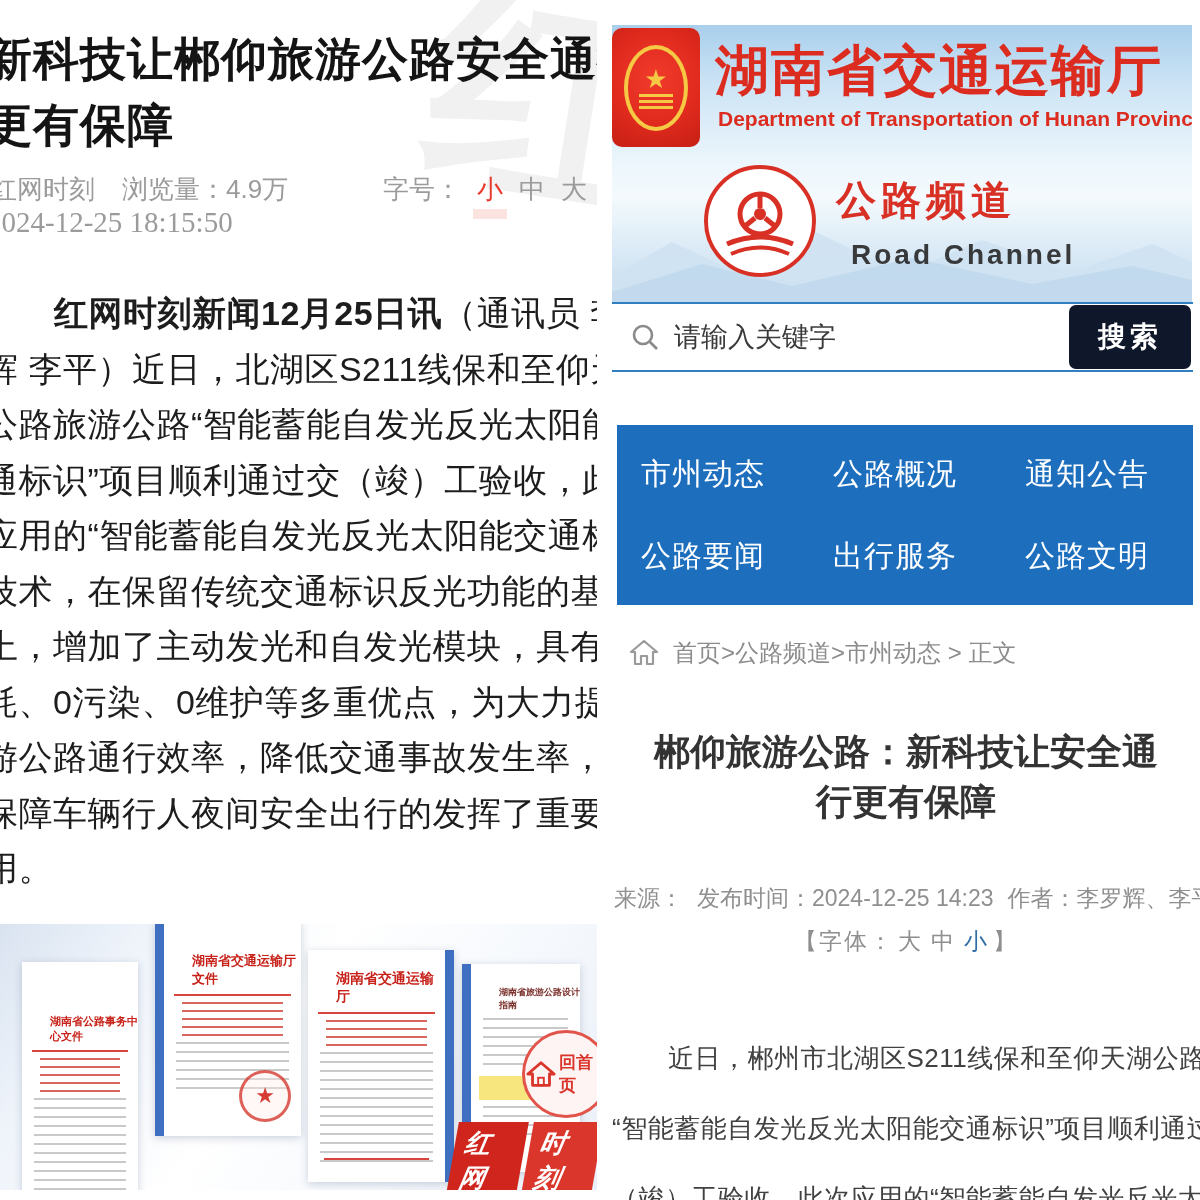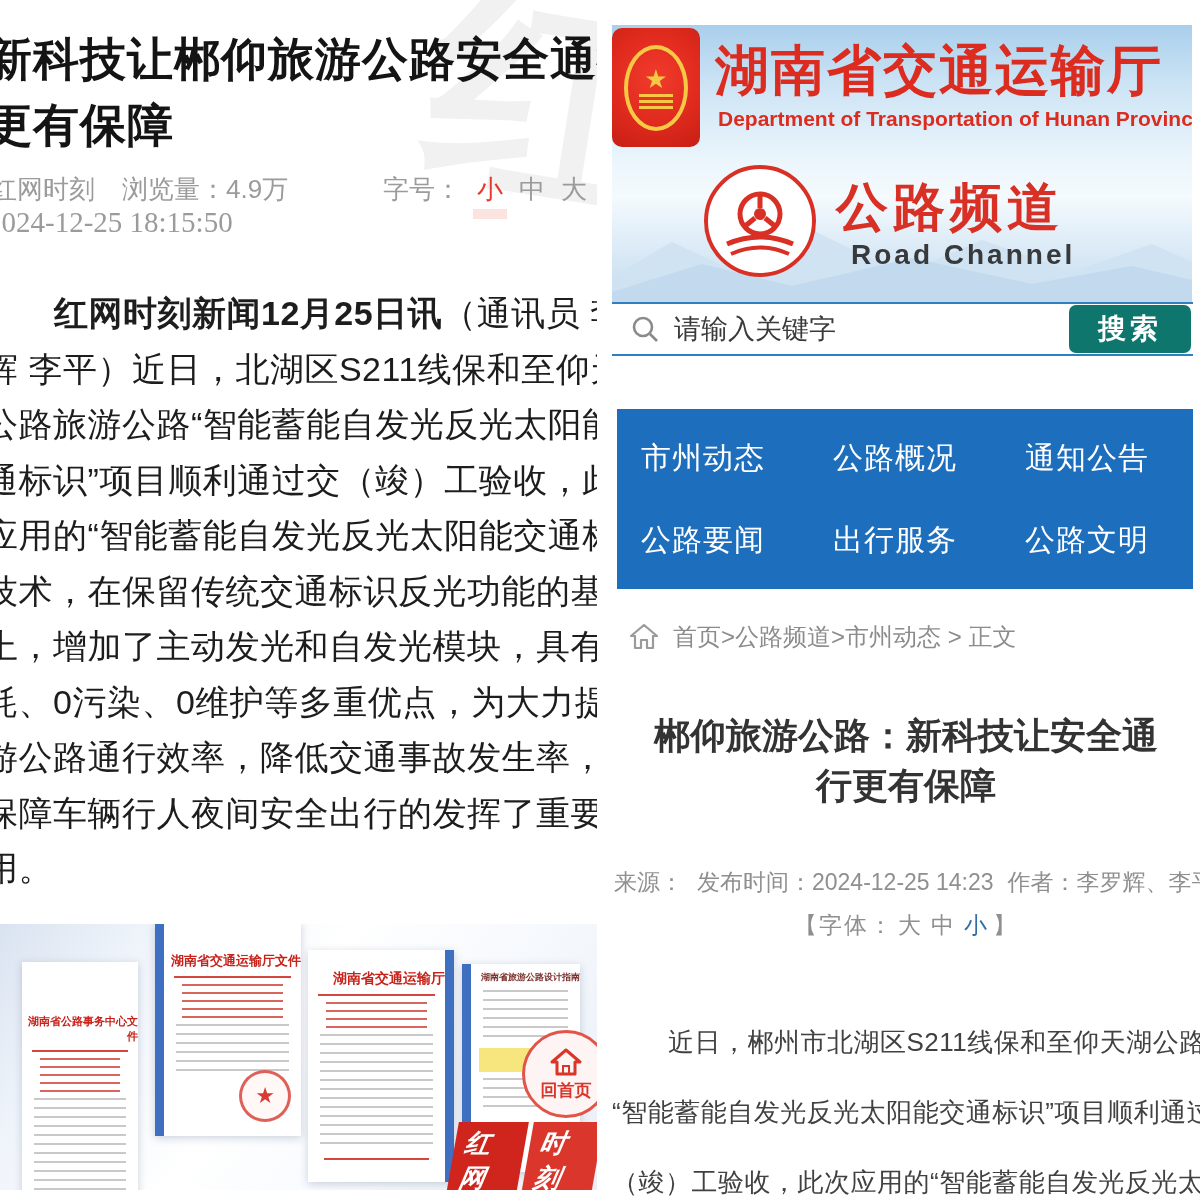--- a/index.html
+++ b/index.html
@@ -27,35 +27,35 @@
         font-size:29px; color:#9b9b9b; z-index:1; white-space:nowrap; }
   .l-body { position:absolute; top:286px; left:-16px; z-index:1; }
   .l-line { font-size:34px; color:#1d1d1d; line-height:55.5px; letter-spacing:.5px; white-space:nowrap; }
   .l-line.first { padding-left:70px; }
   .l-lead-bold { font-weight:700; }
 
   
   .l-image { position:absolute; top:924px; left:0; width:597px; height:266px; overflow:hidden;
         background:linear-gradient(125deg,#d9e3f0 0%,#eef3fa 18%,#ffffff 45%,#f6f9fd 70%,#e9eff7 100%); }
   .doc { position:absolute; background:#fff; box-shadow:0 2px 8px rgba(60,80,120,.25); }
-  .doc-title { color:#c7221a; font-weight:700; text-align:right; }
+  .doc-title { color:#c7221a; font-weight:700; text-align:left;padding-left:28px; }
   .doc-redline { height:2px; background:#d8453c; margin:6px 10px; }
   .red-sub { height:34px; margin:4px 18px;
         background:repeating-linear-gradient(#d8655e 0 2px,transparent 2px 8px); }
   .gray-lines { margin:6px 12px;
         background:repeating-linear-gradient(#c9c9c9 0 2px,transparent 2px 9px); }
   .spineL { border-left:9px solid #3f6fc0; }
   .spineR { border-right:9px solid #3f6fc0; }
   .seal { position:absolute; width:52px; height:52px; border:3px solid rgba(214,60,50,.8);
         border-radius:50%; color:#d63c32; display:flex; align-items:center; justify-content:center;
         font-size:22px; background:rgba(255,235,233,.35); }
   .hl { height:24px; margin:4px 8px; background:#f6e066; opacity:.85; }
   .home-badge { position:absolute; left:522px; top:106px; width:88px; height:88px; border-radius:50%;
-        background:#fdf4f3; border:3px solid #e2544a; display:flex; flex-direction:column;
-        align-items:center; justify-content:center; gap:2px; z-index:3; }
+        background:#fdf4f3; border:3px solid #e2544a; display:flex; flex-direction:row;
+        align-items:center; justify-content:flex-end; gap:2px; z-index:3; }
   .home-badge .txt { color:#d9352a; font-size:17px; font-weight:700; }
   .rw-logo { position:absolute; left:452px; top:198px; display:flex; z-index:2;
         transform:skewX(-10deg); }
   .rw-box { background:#cf251c; color:#fff; font-weight:700; font-style:italic;
         font-size:26px; padding:4px 10px; letter-spacing:2px; }
   .rw-box.b2 { background:#db362b; margin-left:5px; }
 
   
   .gap-col { width:15px; background:#fff; }
 
@@ -72,32 +72,32 @@
       display:flex; flex-direction:column; align-items:center; justify-content:center; gap:2px; }
   .emblem-star { color:#f6c945; font-size:26px; line-height:1; }
   .emblem-gate { width:34px; height:16px;
       background:repeating-linear-gradient(#f6c945 0 3px,transparent 3px 6px); }
   .hdr-cn { position:absolute; left:103px; top:10px; font-size:54px; font-weight:700;
       color:#dc2b1f; letter-spacing:2px; white-space:nowrap; }
   .hdr-en { position:absolute; left:106px; top:82px; font-size:21px; font-weight:700;
       color:#dc2b1f; white-space:nowrap; }
   .road-logo { position:absolute; left:92px; top:140px; width:112px; height:112px; border-radius:50%;
       background:#fff; border:4px solid #d93025; display:flex; align-items:center; justify-content:center; }
-  .chan-cn { position:absolute; left:224px; top:148px; font-size:52px; font-weight:700;
+  .chan-cn { position:absolute; left:224px; top:148px; font-size:40px; font-weight:700;
       color:#d93025; letter-spacing:5px; white-space:nowrap; }
   .chan-en { position:absolute; left:239px; top:214px; font-size:28px; font-weight:600;
       color:#37393b; letter-spacing:3px; white-space:nowrap; }
 
-  .search-row { display:flex; width:581px; height:54px; border-top:2px solid #2f7fc1;
+  .search-row { display:flex; width:581px; height:70px; border-top:2px solid #2f7fc1;
       border-bottom:2px solid #2f7fc1; background:#fff; }
   .search-box { flex:1; display:flex; align-items:center; gap:14px; padding-left:18px; }
   .search-box input { border:none; outline:none; flex:1; font-size:27px; color:#333;
       font-family:"Liberation Sans",sans-serif; background:transparent; }
   .search-box input::placeholder { color:#3a3a3a; opacity:1; }
-  .search-btn { width:122px; margin:1px 2px; background:#0f766e; color:#fff; font-size:28px;
+  .search-btn { width:122px; margin:1px 2px; background:#0f172a; color:#fff; font-size:28px;
       letter-spacing:4px; border:none; border-radius:7px; display:flex; align-items:center;
       justify-content:center; cursor:pointer; font-weight:600; }
 
   .r-gap { height:53px; background:#fff; }
   .nav { margin-left:5px; width:576px; height:180px; background:#1d6fbe;
       display:grid; grid-template-columns:repeat(3,1fr); grid-template-rows:repeat(2,1fr);
       align-items:center; padding:8px 0; }
   .nav-item { color:#fff; font-size:30px; padding-left:24px; letter-spacing:1px; cursor:pointer;
       white-space:nowrap; }
 
@@ -172,21 +172,21 @@
 
       <div class="doc spineR" style="left:308px; top:26px; width:146px; height:232px;">
         <div class="doc-title" style="font-size:14px; margin-top:20px;">湖南省交通运输厅</div>
         <div class="doc-redline"></div>
         <div class="red-sub" style="height:26px;"></div>
         <div class="gray-lines" style="height:110px;"></div>
         <div class="doc-redline" style="position:absolute; left:6px; right:6px; bottom:16px;"></div>
       </div>
 
       <div class="doc spineL" style="left:462px; top:40px; width:118px; height:208px;">
-        <div class="doc-title" style="font-size:9px; margin-top:7px; color:#7a2f2a;">湖南省旅游公路设计指南</div>
+        <div class="doc-title" style="font-size:9px; margin-top:22px; color:#7a2f2a;">湖南省旅游公路设计指南</div>
         <div class="gray-lines" style="height:52px;"></div>
         <div class="hl"></div>
         <div class="gray-lines" style="height:34px;"></div>
       </div>
 
       <div class="home-badge">
         <svg width="34" height="30" viewBox="0 0 34 30">
           <path d="M17 3 L31 15 H26 V27 H8 V15 H3 Z" fill="none" stroke="#d9352a" stroke-width="3" stroke-linejoin="round"></path>
           <rect x="14" y="19" width="6" height="8" fill="none" stroke="#d9352a" stroke-width="2"></rect>
         </svg>

